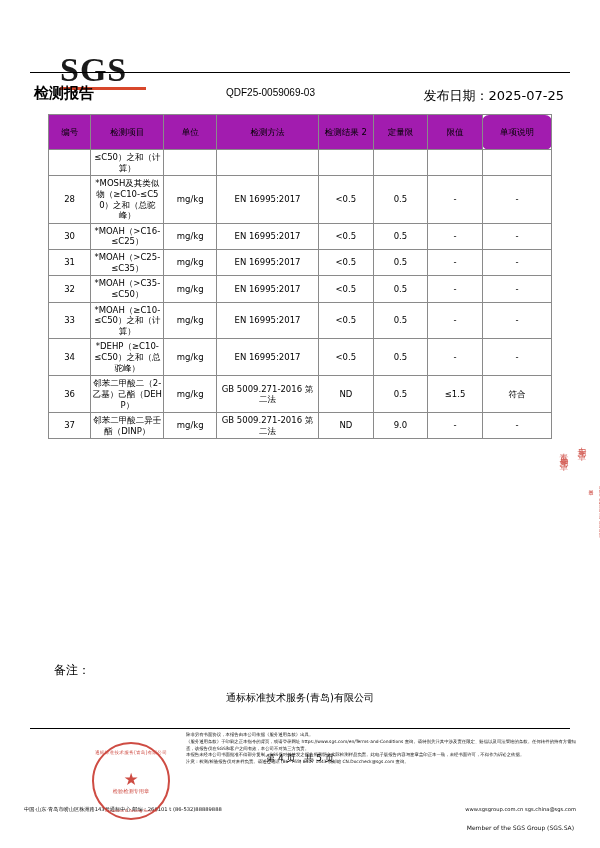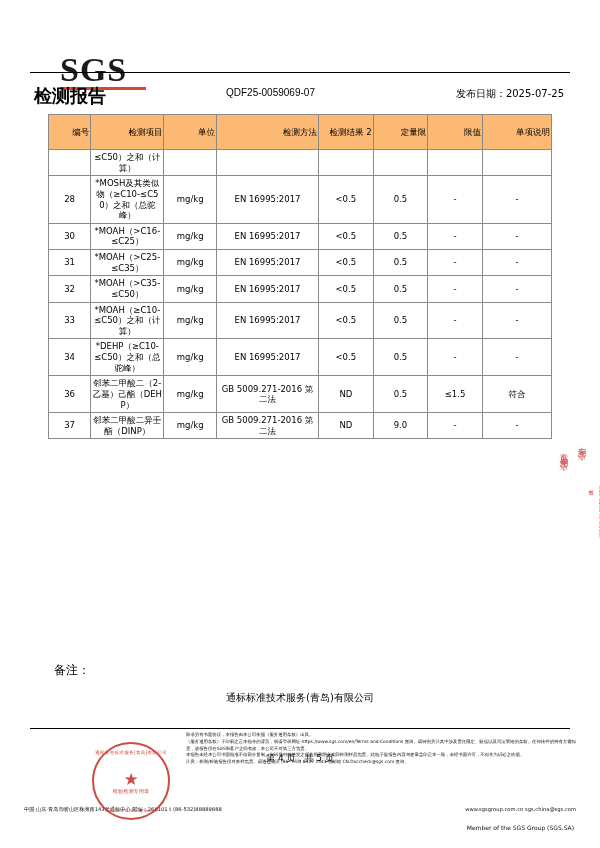--- a/index.html
+++ b/index.html
@@ -55,37 +55,37 @@
     position: absolute;
     left: 30px;
     right: 30px;
     top: 84px;
     height: 26px;
   }
   .doc-title {
     position: absolute;
     left: 4px;
     top: 0;
-    font-size: 18px;
+    font-size: 15px;
     font-weight: bold;
     color: #000;
     font-family: "DejaVu Sans", sans-serif;
   }
   .doc-no {
     position: absolute;
     left: 196px;
     top: 3px;
     font-size: 10px;
     color: #000;
   }
   .doc-date {
     position: absolute;
     right: 6px;
     top: 3px;
-    font-size: 10px;
+    font-size: 13px;
     color: #000;
     font-family: "DejaVu Sans", sans-serif;
   }
   
   table.rpt {
     position: absolute;
     left: 48px;
     top: 114px;
     width: 504px;
     border-collapse: collapse;
@@ -96,34 +96,33 @@
     font-size: 8.5px;
     color: #000;
     text-align: center;
     vertical-align: middle;
     padding: 2px 1px;
     line-height: 1.25;
     font-family: "DejaVu Sans", sans-serif;
     word-break: break-all;
   }
   table.rpt thead th {
-    background: #fdba74;
+    background: #a21caf;
     height: 30px;
     font-weight: normal;
-    text-align: right;
   }
   table.rpt tbody td.idx { height: auto; }
   .c0 { width: 38px; }
   .c1 { width: 68px; }
   .c2 { width: 48px; }
   .c3 { width: 96px; }
   .c4 { width: 50px; }
   .c5 { width: 50px; }
   .c6 { width: 50px; }
-  .c7 { width: 64px; }
+  .c7 { width: 64px; border-radius: 7px; }
   
   .remarks {
     position: absolute;
     left: 54px;
     top: 662px;
     font-size: 12px;
     color: #000;
     font-family: "DejaVu Sans", sans-serif;
   }
   .company {
@@ -255,21 +254,21 @@
 
   <div class="logo-wrap">
     <div class="logo-text">SGS</div>
     <div class="logo-bar"></div>
   </div>
 
   <div class="hr-top"></div>
 
   <div class="title-row">
     <div class="doc-title">检测报告</div>
-    <div class="doc-no">QDF25-0059069-07</div>
+    <div class="doc-no">QDF25-0059069-03</div>
     <div class="doc-date">发布日期：2025-07-25</div>
   </div>
 
   <table class="rpt">
     <thead>
       <tr>
         <th class="c0">编号</th>
         <th class="c1">检测项目</th>
         <th class="c2">单位</th>
         <th class="c3">检测方法</th>

